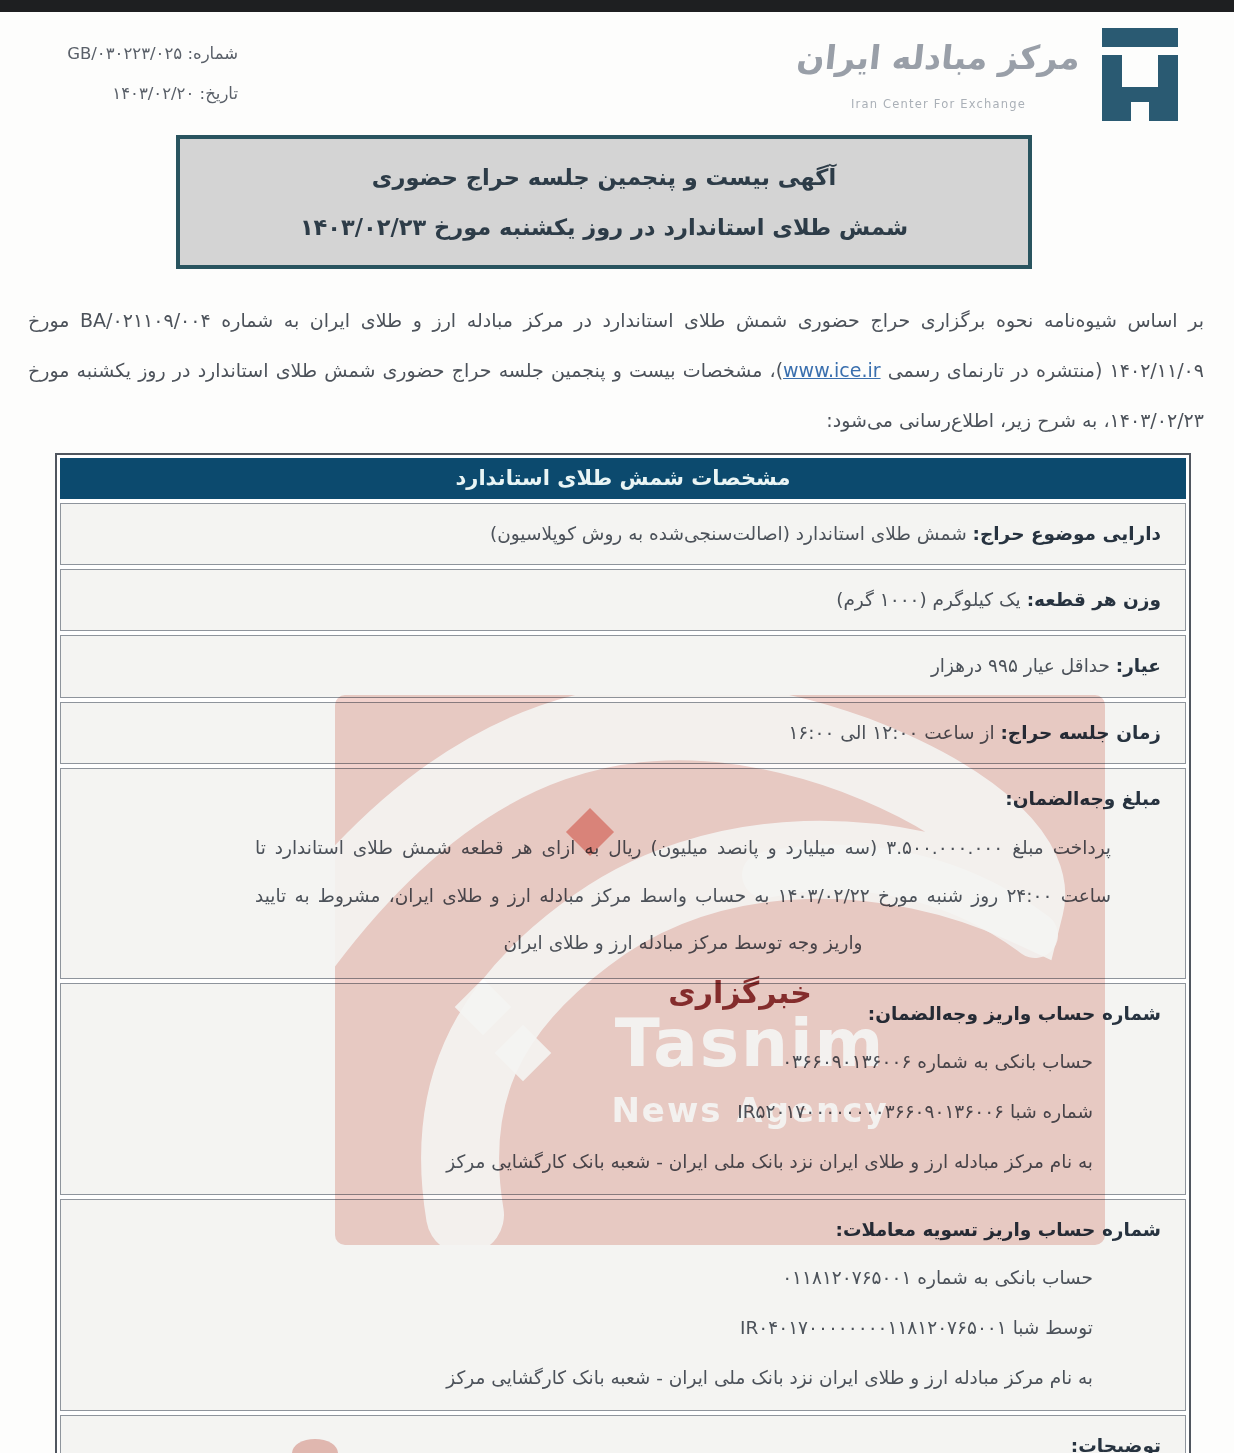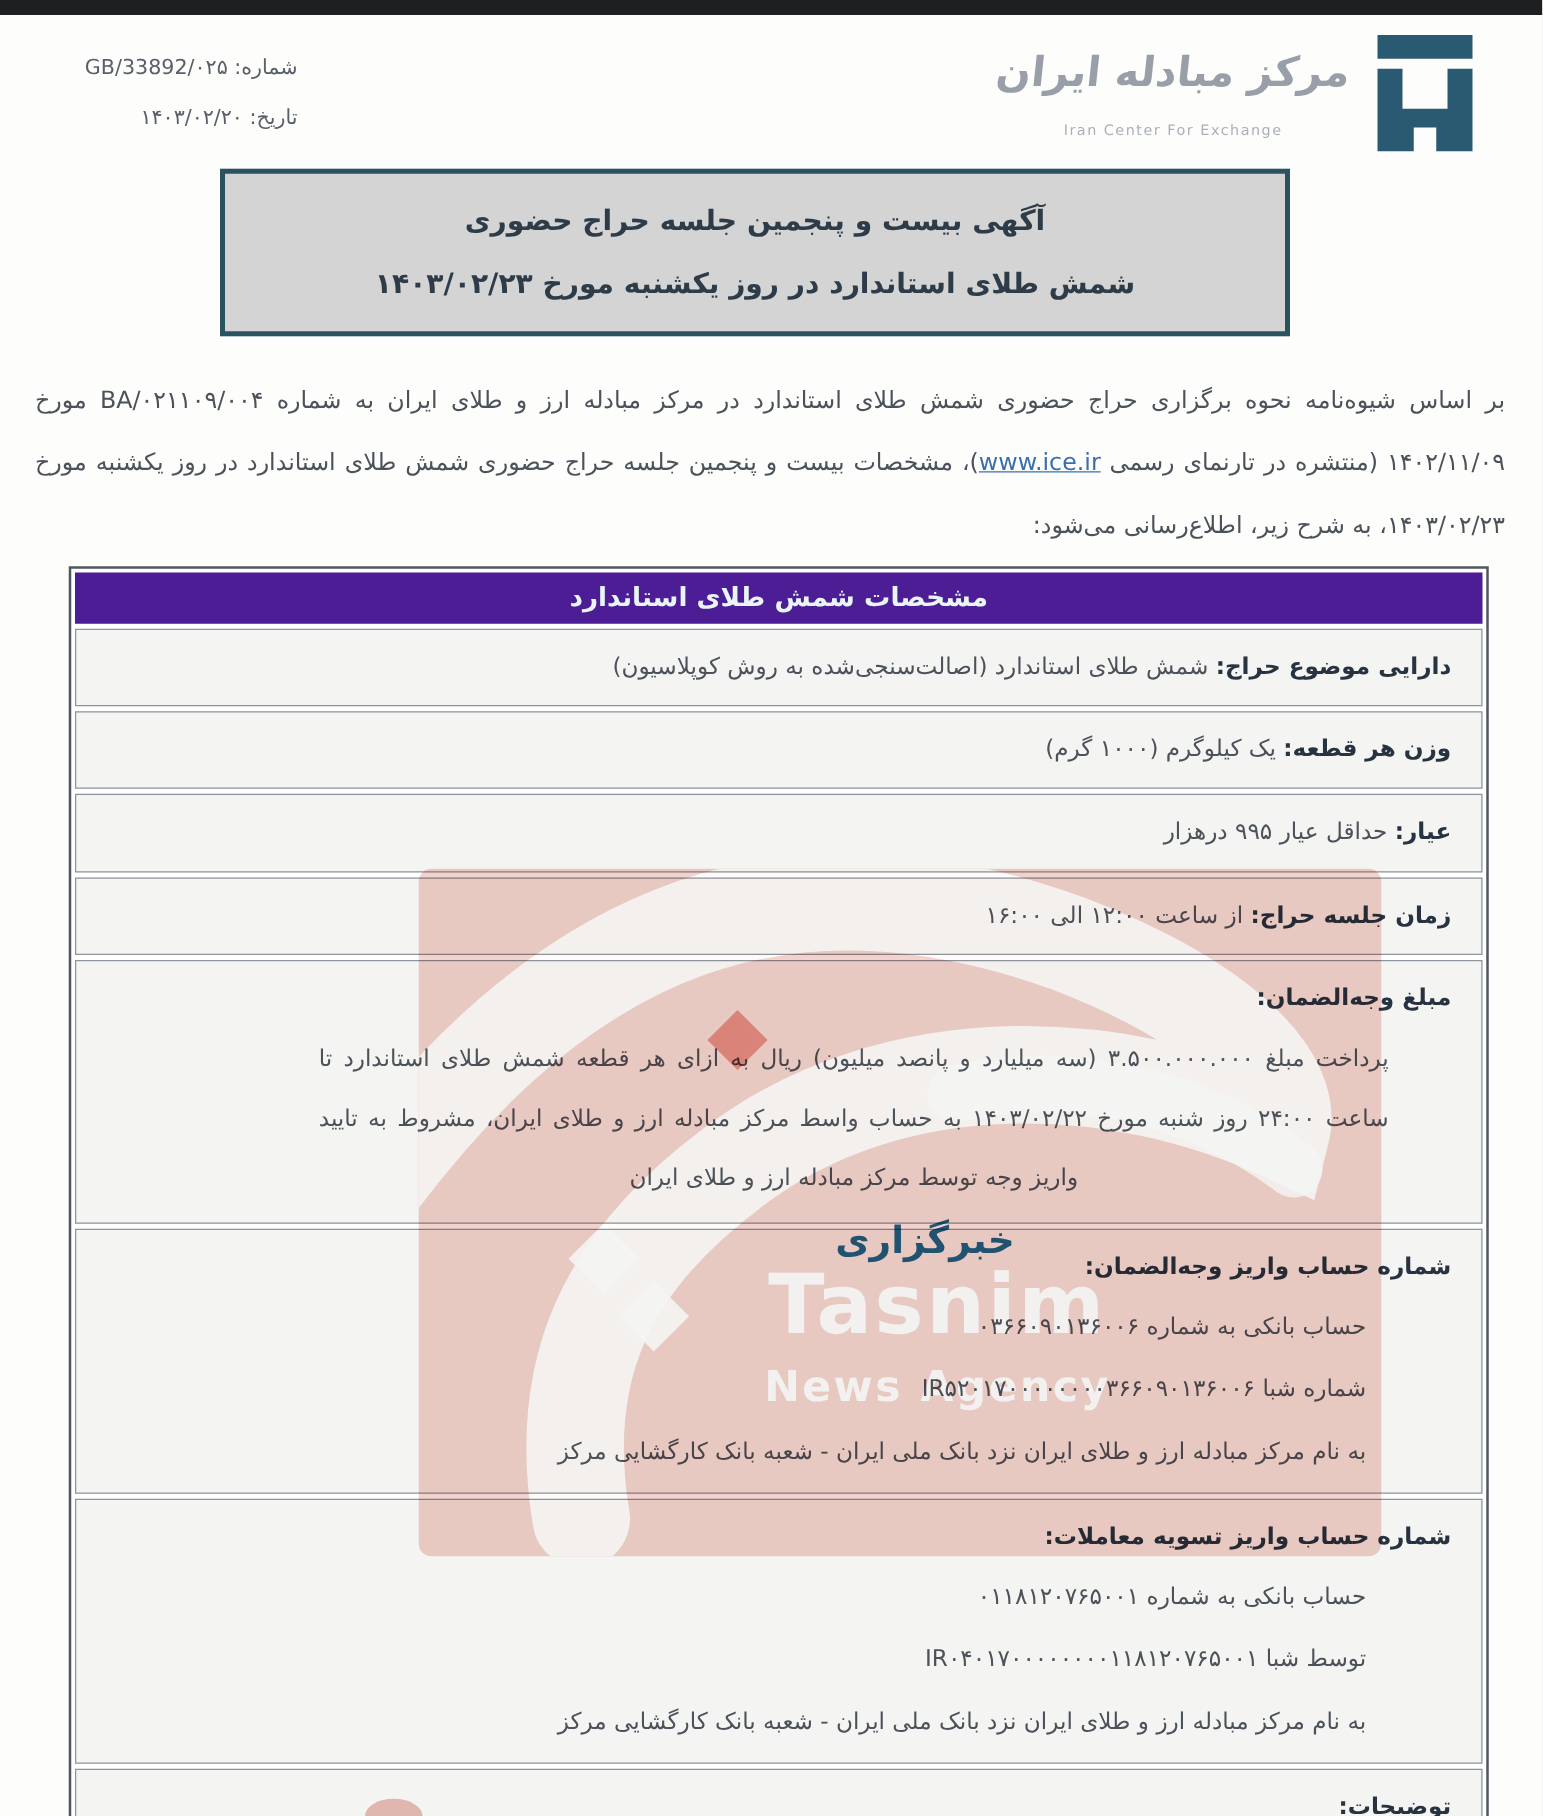--- a/index.html
+++ b/index.html
@@ -41,21 +41,21 @@
     direction:rtl; text-align:justify; font-size:19px; color:#4c525a; line-height:2.62;
   }
   .intro a, .note-item a { color:#3a6fae; text-decoration:underline; }
 
   
   .spec-table {
     position:absolute; top:453px; left:55px; width:1136px;
     border:2px solid #50565f; background:#fff; padding:2px;
   }
   .spec-header {
-    background:#4c1d95; color:#e9f5f5; text-align:center; direction:rtl;
+    background:#0c4a6e; color:#e9f5f5; text-align:center; direction:rtl;
     font-size:21px; font-weight:bold; padding:8px 0 9px; margin:1px;
   }
   .spec-row {
     background:#f4f4f2; border:1px solid #8e949c; margin:4px 1px 1px;
     direction:rtl; font-size:18.5px; line-height:2.55; padding:6px 24px 7px;
   }
   .spec-row .lbl { font-weight:bold; color:#273340; }
   .spec-row .val { color:#4c525a; }
   .block-body {
     text-align:justify; text-align-last:center;
@@ -65,21 +65,21 @@
 
   
   .watermark {
     position:absolute; top:695px; left:335px; width:770px; height:550px;
     background:#f2d2cd; border-radius:10px; mix-blend-mode:multiply;
     pointer-events:none; z-index:6; overflow:hidden;
   }
   .wm-svg { position:absolute; top:0; left:0; }
   .wm-fa {
     position:absolute; top:280px; left:275px; width:260px; text-align:center;
-    color:#0c4a6e; font-size:30px; font-weight:bold; opacity:.9; direction:rtl;
+    color:#7f1d1d; font-size:30px; font-weight:bold; opacity:.9; direction:rtl;
   }
   .wm-en1 {
     position:absolute; top:310px; left:255px; width:320px; text-align:center;
     color:#ffffff; font-size:66px; font-weight:bold; letter-spacing:2px; opacity:.95;
   }
   .wm-en2 {
     position:absolute; top:395px; left:255px; width:320px; text-align:center;
     color:#ffffff; font-size:34px; font-weight:bold; letter-spacing:2px; opacity:.95;
   }
   .wm-fragment {
@@ -90,21 +90,21 @@
 </style>
 </head>
 <body>
 
 <div class="page">
 
   <div class="topbar"></div>
 
   <div class="letterhead">
     <div class="doc-meta">
-      <div>شماره: GB/33892/۰۲۵</div>
+      <div>شماره: GB/۰۳۰۲۲۳/۰۲۵</div>
       <div>تاریخ: ۱۴۰۳/۰۲/۲۰</div>
     </div>
     <div class="logo-block">
       <div class="logo-text">
         <div class="logo-fa">مرکز مبادله ایران</div>
         <div class="logo-en">Iran Center For Exchange</div>
       </div>
       <svg class="logo-mark" viewBox="0 0 92 108" xmlns="http://www.w3.org/2000/svg">
         <rect x="8" y="10" width="76" height="19" fill="#2a5a72"></rect>
         <path d="M8 37 h76 v66 h-76 z

